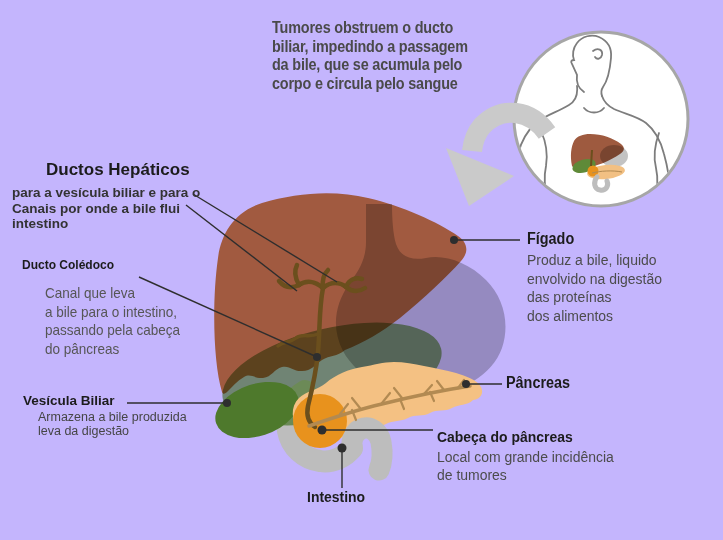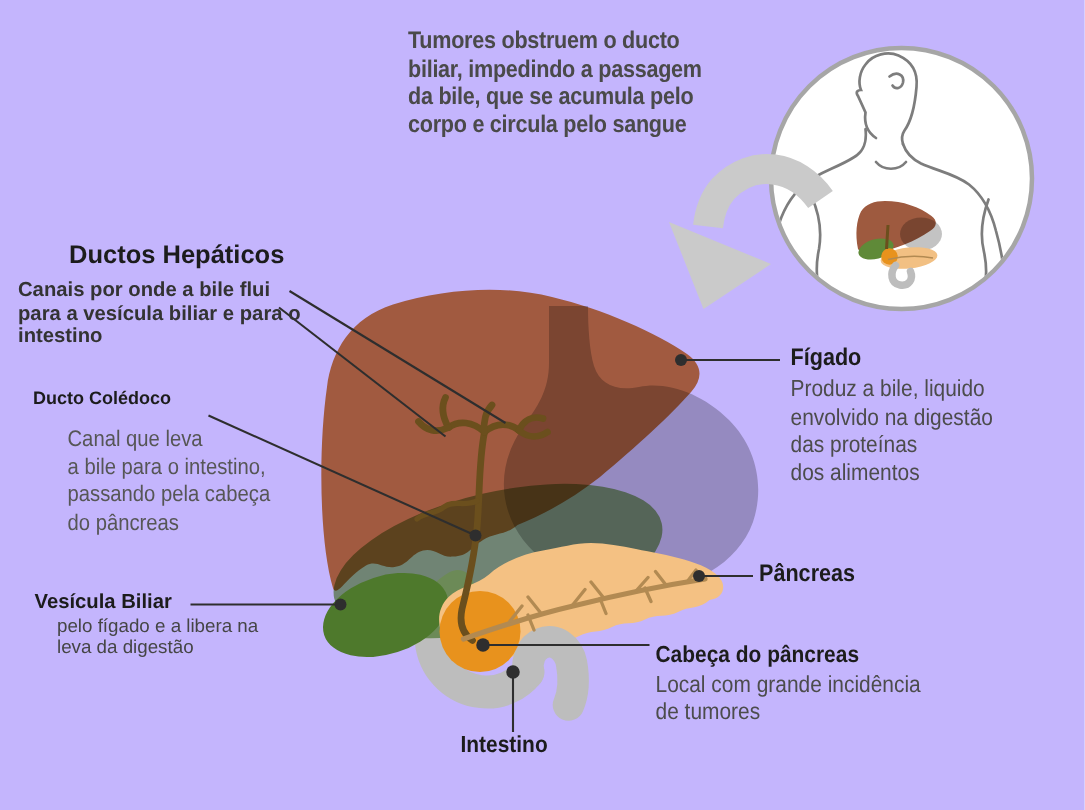--- a/index.html
+++ b/index.html
@@ -135,36 +135,36 @@
 
   <div class="txt intro cond">
     <div class="ln">Tumores obstruem o ducto</div>
     <div class="ln">biliar, impedindo a passagem</div>
     <div class="ln">da bile, que se acumula pelo</div>
     <div class="ln">corpo e circula pelo sangue</div>
   </div>
 
   <div class="txt hep-title">Ductos Hepáticos</div>
   <div class="txt hep-body">
+    <div class="ln">para a vesícula biliar e para o</div>
     <div class="ln">Canais por onde a bile flui</div>
-    <div class="ln">para a vesícula biliar e para o</div>
     <div class="ln">intestino</div>
   </div>
 
   <div class="txt col-title">Ducto Colédoco</div>
   <div class="txt col-body cond">
     <div class="ln">Canal que leva</div>
     <div class="ln">a bile para o intestino,</div>
     <div class="ln">passando pela cabeça</div>
     <div class="ln">do pâncreas</div>
   </div>
 
   <div class="txt ves-title">Vesícula Biliar</div>
   <div class="txt ves-body">
-    <div class="ln">pelo fígado e a libera na</div>
+    <div class="ln">Armazena a bile produzida</div>
     <div class="ln">leva da digestão</div>
   </div>
 
   <div class="txt fig-title cond">Fígado</div>
   <div class="txt fig-body cond">
     <div class="ln">Produz a bile, liquido</div>
     <div class="ln">envolvido na digestão</div>
     <div class="ln">das proteínas</div>
     <div class="ln">dos alimentos</div>
   </div>

